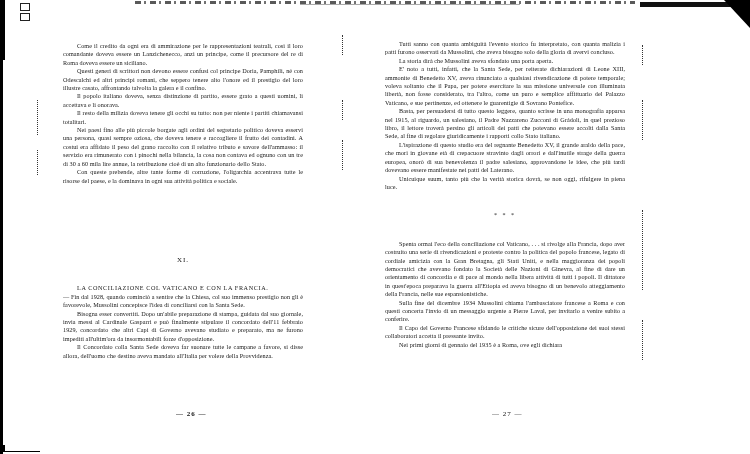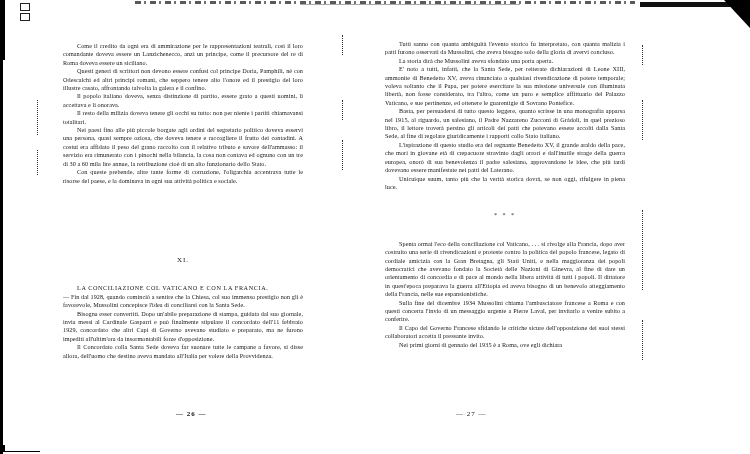--- a/index.html
+++ b/index.html
@@ -23,21 +23,21 @@
   .bottom-blob { position:absolute; left:0; top:445px; width:5px; height:6px; background:#000; }
 
   .page { position:absolute; font-size:6.2px; line-height:8.4px; letter-spacing:0.05px; color:#181818; }
   .page.left { left:63px; top:42px; width:240px; }
   .page.right { left:385px; top:40px; width:240px; }
   .page p { margin:0; text-align:justify; text-indent:14px; hyphens:auto; }
   .chapter { text-align:center; font-size:7px; margin:71px 0 20px 0; letter-spacing:1px; }
   .chap-title { letter-spacing:0.6px; }
   .page-num { position:absolute; font-size:7px; letter-spacing:1px; }
   .pn-left { left:176px; top:410px;font-weight:bold; }
-  .pn-right { left:456px; top:410px; }
+  .pn-right { left:492px; top:410px; }
   .stars { text-align:center; font-size:6px; letter-spacing:2px; margin:20px 0 20px 0; }
 </style>
 </head>
 <body>
 
 <div class="left-edge"></div>
 <div class="left-edge-dark"></div>
 <div class="corner-marks">
     <span></span>
     <span></span>

